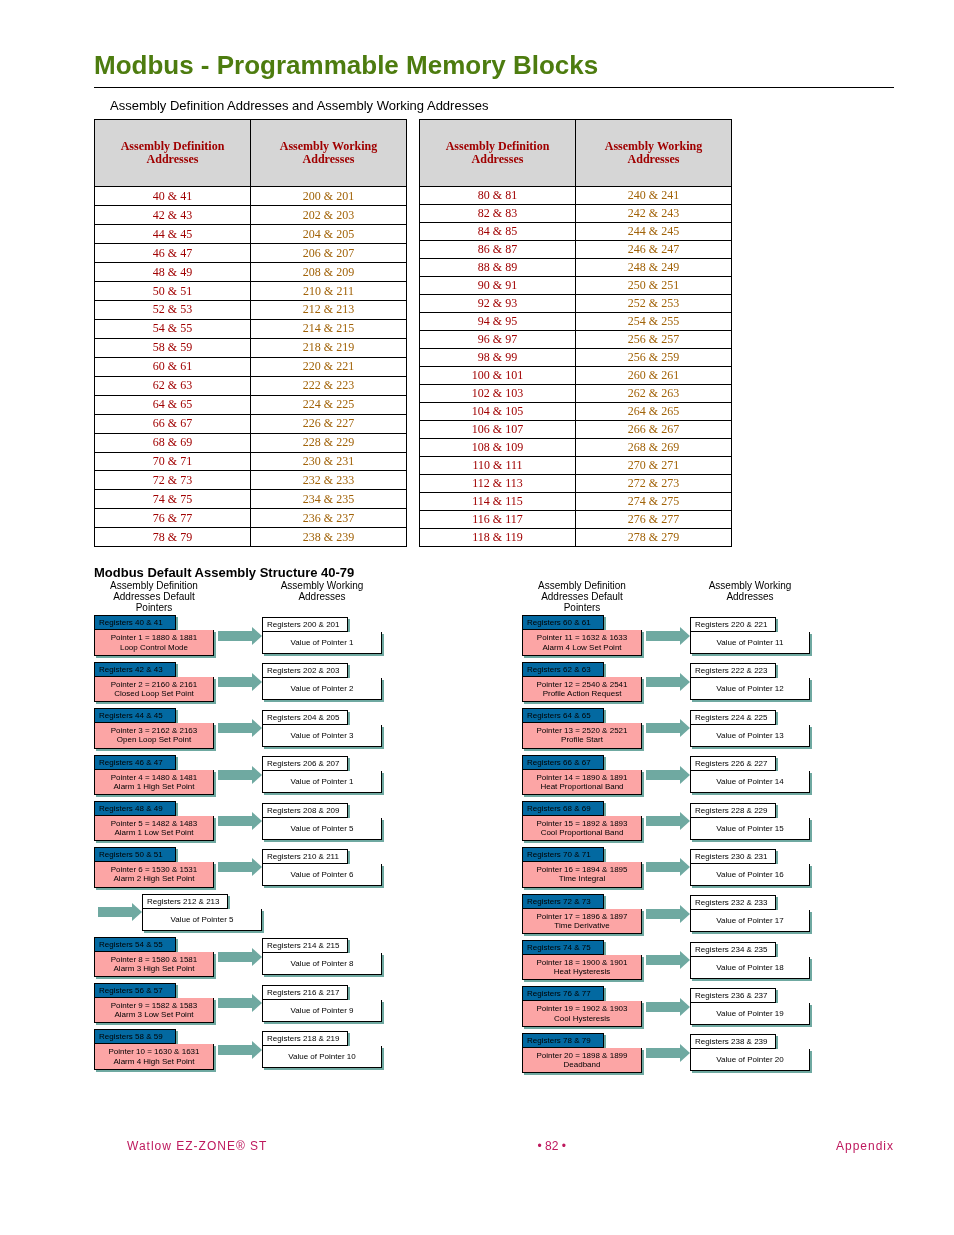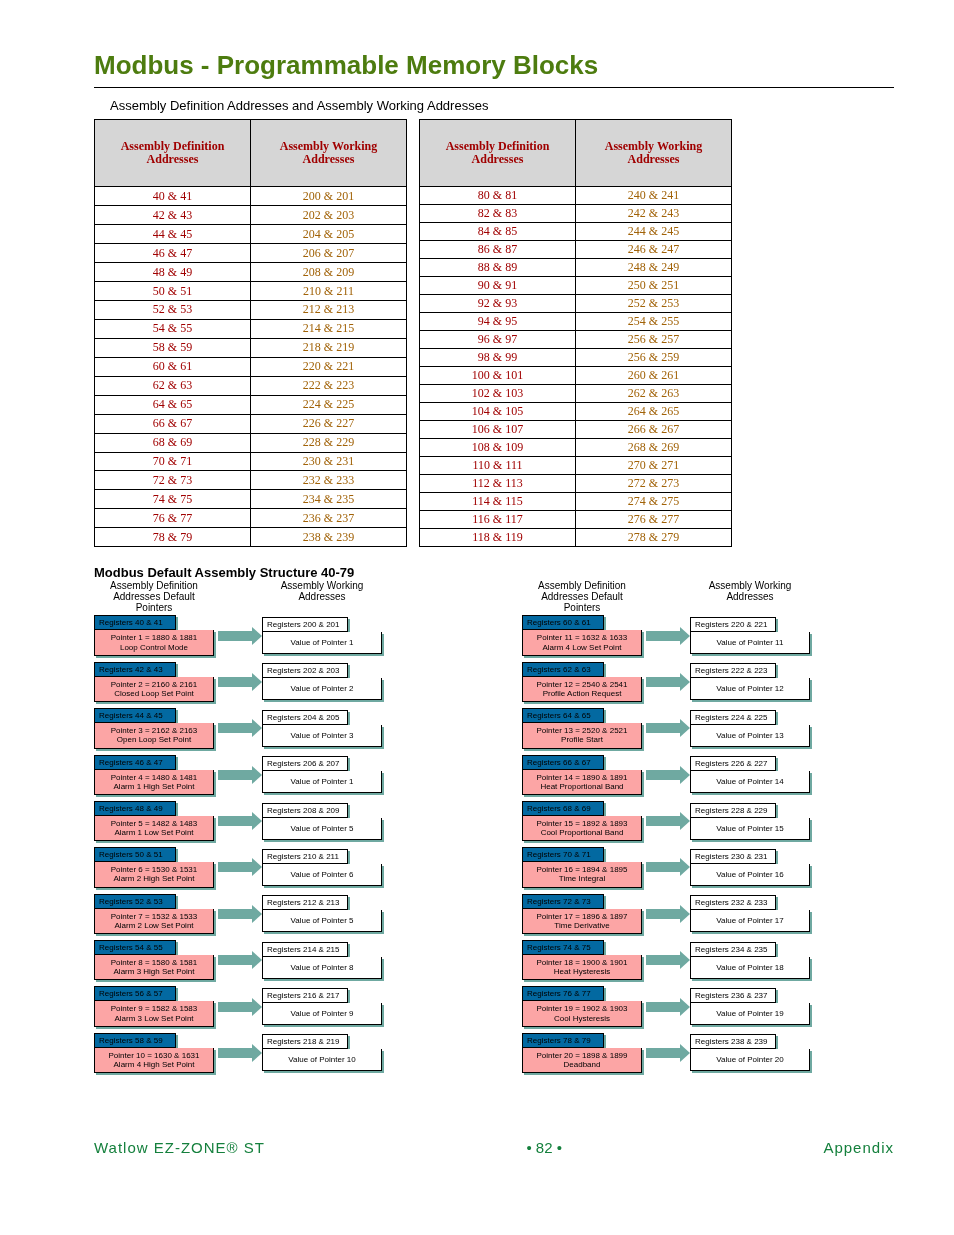--- a/index.html
+++ b/index.html
@@ -138,24 +138,25 @@
     font-size: 8px;
     padding: 6px 4px;
     background: #fff;
     box-shadow: 2px 2px 0 #6fa9a1;
     text-align: center;
   }
 
   .footer {
     display: flex;
     justify-content: space-between;
-    font-size: 15px;
-    color: #15803d;
+    font-size: 12px;
+    color: #be185d;
     margin-top: 60px;
     letter-spacing: 1px;
+    margin-left: 33px;
   }
   .footer .mid { letter-spacing: 0; }
 </style>
 </head>
 <body>
 
 <div class="page">
   <h1>Modbus - Programmable Memory Blocks</h1>
   <hr>
 
@@ -409,24 +410,20 @@
             <div class="reg">Registers 50 &amp; 51</div>
             <div class="ptr">Pointer 6 = 1530 &amp; 1531<br>Alarm 2 High Set Point</div>
           </div>
           <div class="arrow"></div>
           <div class="wbox">
             <div class="reg">Registers 210 &amp; 211</div>
             <div class="val">Value of Pointer 6</div>
           </div>
         </div>
         <div class="pair-row">
-          <div class="dbox">
-            <div class="reg">Registers 52 &amp; 53</div>
-            <div class="ptr">Pointer 7 = 1532 &amp; 1533<br>Alarm 2 Low Set Point</div>
-          </div>
           <div class="arrow"></div>
           <div class="wbox">
             <div class="reg">Registers 212 &amp; 213</div>
             <div class="val">Value of Pointer 5</div>
           </div>
         </div>
         <div class="pair-row">
           <div class="dbox">
             <div class="reg">Registers 54 &amp; 55</div>
             <div class="ptr">Pointer 8 = 1580 &amp; 1581<br>Alarm 3 High Set Point</div>

